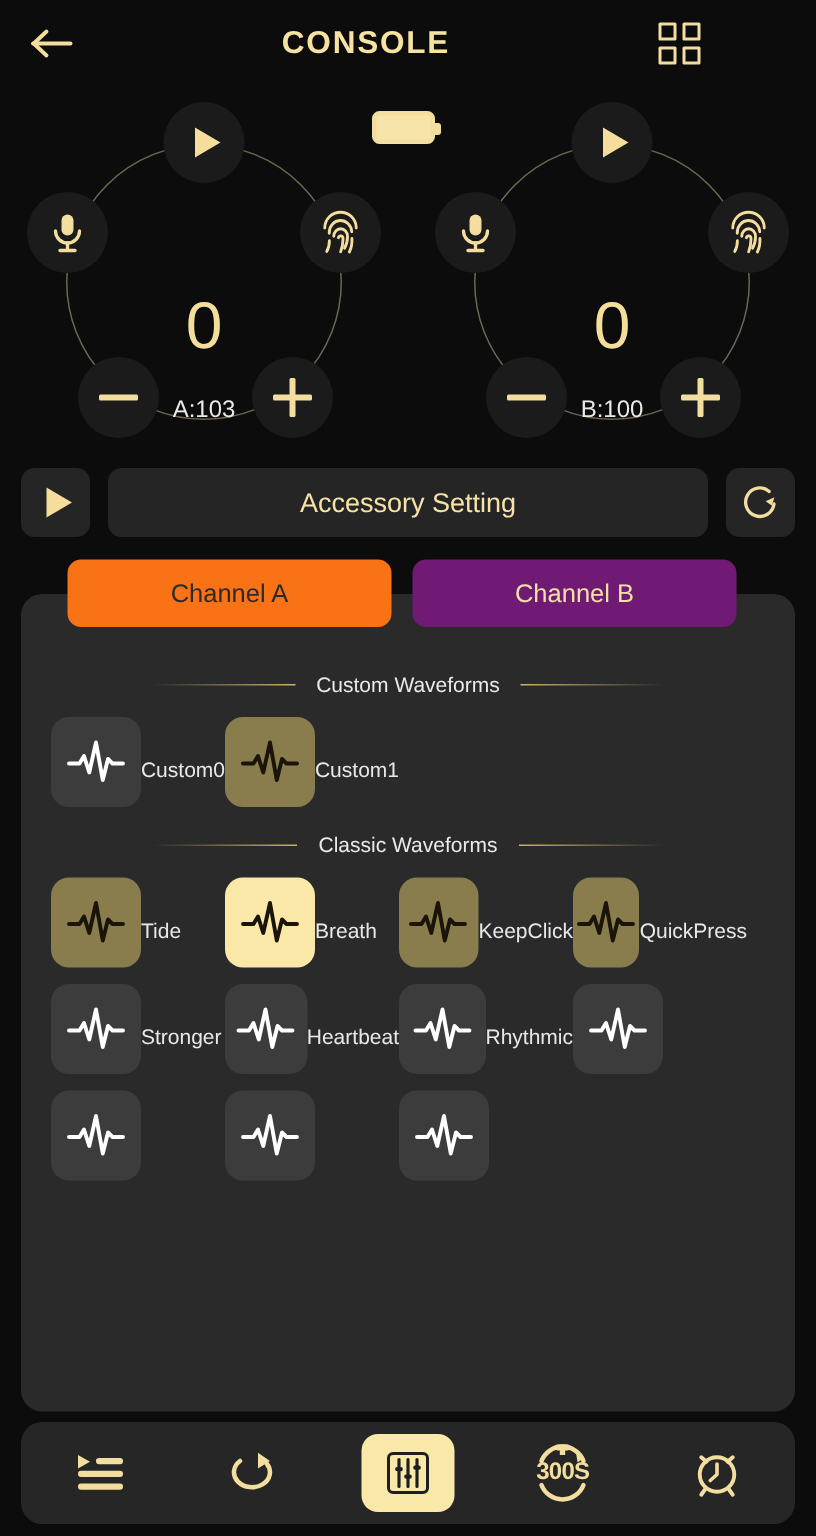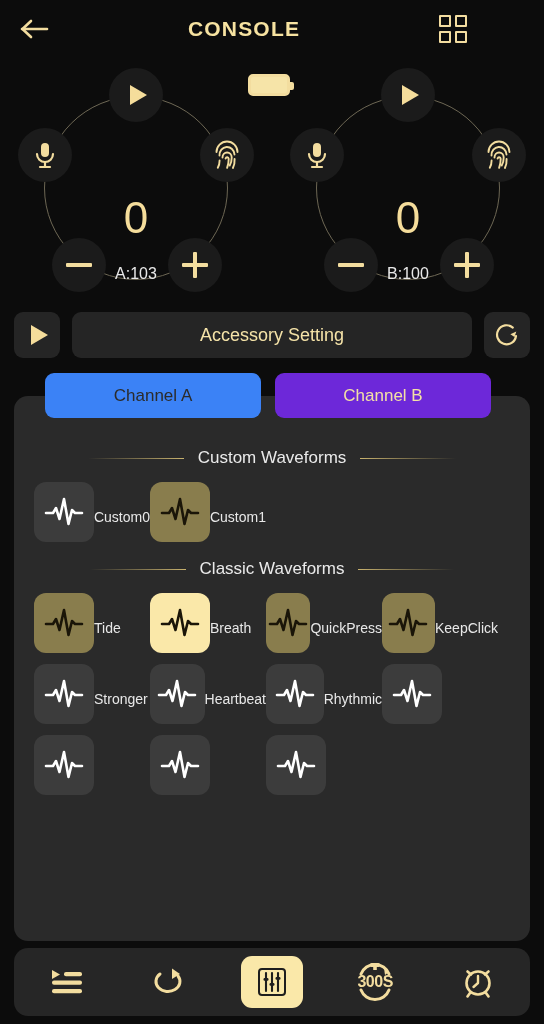--- a/index.html
+++ b/index.html
@@ -140,32 +140,32 @@
   .tabs {
     position: absolute; left: 45px; top: 373px;
     width: 455px; height: 45px;
     display: flex; gap: 14px; z-index: 5;
   }
   .tab {
     width: 216px; height: 45px; border-radius: 9px;
     display: flex; align-items: center; justify-content: center;
     font-size: 17px; cursor: pointer;
   }
-  .tab.active { background: #3b82f6; color: #2b2b2b; }
-  .tab.inactive { background: #6d28d9; color: #f3e1a6; }
+  .tab.active { background: #f97316; color: #2b2b2b; }
+  .tab.inactive { background: #701a75; color: #f3e1a6; }
 
   
   .section-head {
     display: flex; align-items: center; justify-content: center;
     gap: 14px; margin-top: 6px;
   }
   .section-head .line { height: 1px; width: 96px; }
   .section-head .line.l { background: linear-gradient(to right, rgba(200,178,110,0), #c8b26e); }
   .section-head .line.r { background: linear-gradient(to left, rgba(200,178,110,0), #c8b26e); }
-  .section-head .txt { font-size: 17px; color: #eaeaea; white-space: nowrap; }
+  .section-head .txt { font-size: 14px; color: #eaeaea; white-space: nowrap; }
 
   .card-inner { padding: 46px 20px 0 20px; }
 
   
   .wf-grid { display: flex; flex-wrap: wrap; margin-top: 14px; }
   .wf-cell {
     width: 116px; display: flex; flex-direction: row;
     align-items: center; margin-bottom: 11px; cursor: pointer;
   }
   .wf-tile {
@@ -370,29 +370,29 @@
               </svg>
             </div>
             <div class="wf-label">Breath</div>
           </div>
           <div class="wf-cell">
             <div class="wf-tile avail">
               <svg width="42" height="34" viewBox="0 0 42 34">
                 <path d="M3 18 H10 L13 13 L16.5 24 L21 4 L25.5 29 L29 15 L32 18 H39" stroke="#1a1508" stroke-width="2.6" fill="none" stroke-linecap="round" stroke-linejoin="round"></path>
               </svg>
             </div>
+            <div class="wf-label">KeepClick</div>
+          </div>
+          <div class="wf-cell">
+            <div class="wf-tile avail">
+              <svg width="42" height="34" viewBox="0 0 42 34">
+                <path d="M3 18 H10 L13 13 L16.5 24 L21 4 L25.5 29 L29 15 L32 18 H39" stroke="#1a1508" stroke-width="2.6" fill="none" stroke-linecap="round" stroke-linejoin="round"></path>
+              </svg>
+            </div>
             <div class="wf-label">QuickPress</div>
-          </div>
-          <div class="wf-cell">
-            <div class="wf-tile avail">
-              <svg width="42" height="34" viewBox="0 0 42 34">
-                <path d="M3 18 H10 L13 13 L16.5 24 L21 4 L25.5 29 L29 15 L32 18 H39" stroke="#1a1508" stroke-width="2.6" fill="none" stroke-linecap="round" stroke-linejoin="round"></path>
-              </svg>
-            </div>
-            <div class="wf-label">KeepClick</div>
           </div>
           <div class="wf-cell">
             <div class="wf-tile idle">
               <svg width="42" height="34" viewBox="0 0 42 34">
                 <path d="M3 18 H10 L13 13 L16.5 24 L21 4 L25.5 29 L29 15 L32 18 H39" stroke="#ffffff" stroke-width="2.6" fill="none" stroke-linecap="round" stroke-linejoin="round"></path>
               </svg>
             </div>
             <div class="wf-label">Stronger</div>
           </div>
           <div class="wf-cell">

